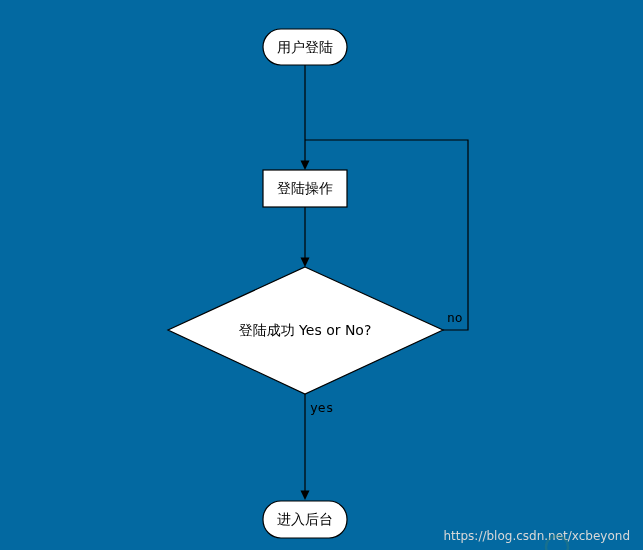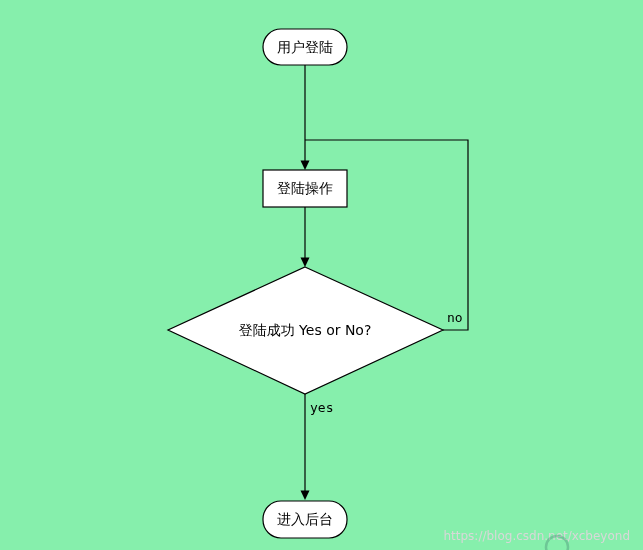--- a/index.html
+++ b/index.html
@@ -4,21 +4,21 @@
 <style>
   html, body {
     margin: 0;
     padding: 0;
     background: #ffffff;
   }
   .stage {
     position: relative;
     width: 643px;
     height: 550px;
-    background: #86efac;
+    background: #0369a1;
     overflow: hidden;
     font-family: "DejaVu Sans", sans-serif;
   }
   svg { display: block; }
   .shape {
     fill: #ffffff;
     stroke: #000000;
     stroke-width: 1.2;
   }
   .edge {

